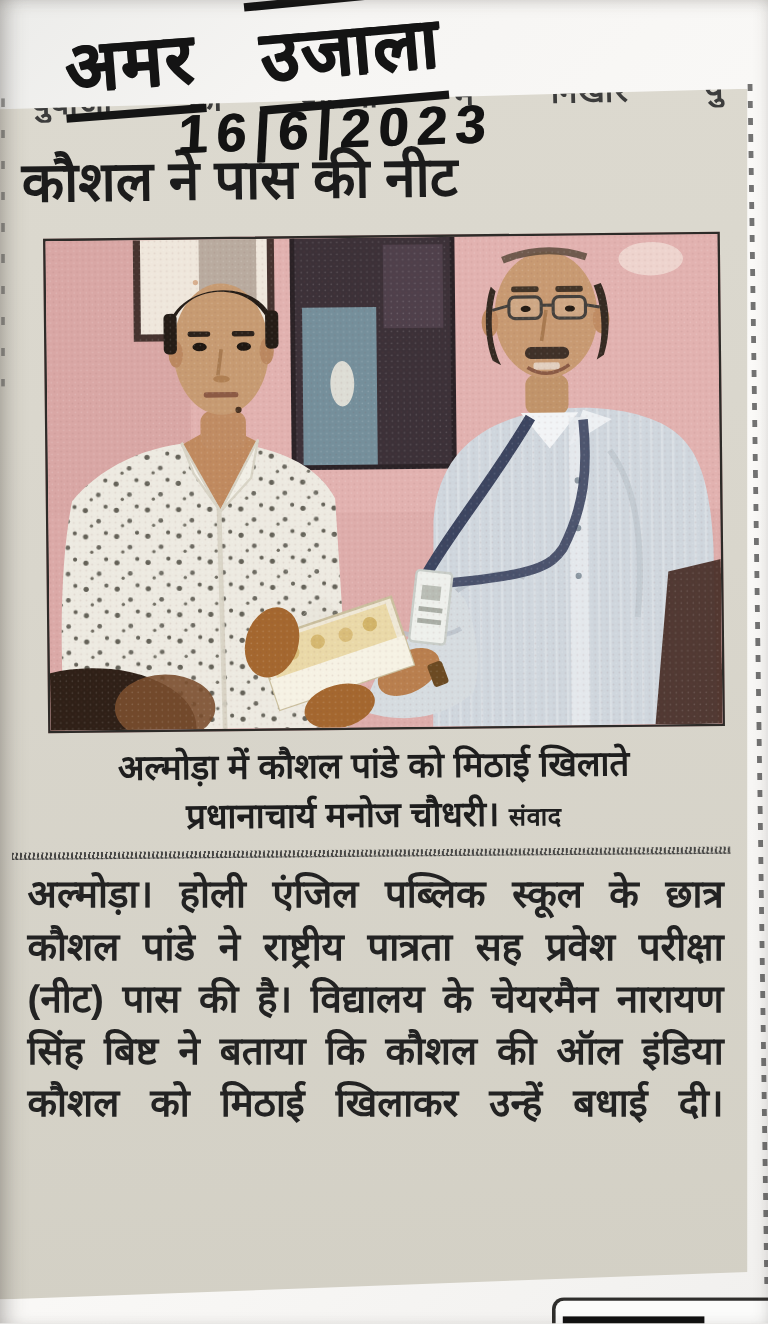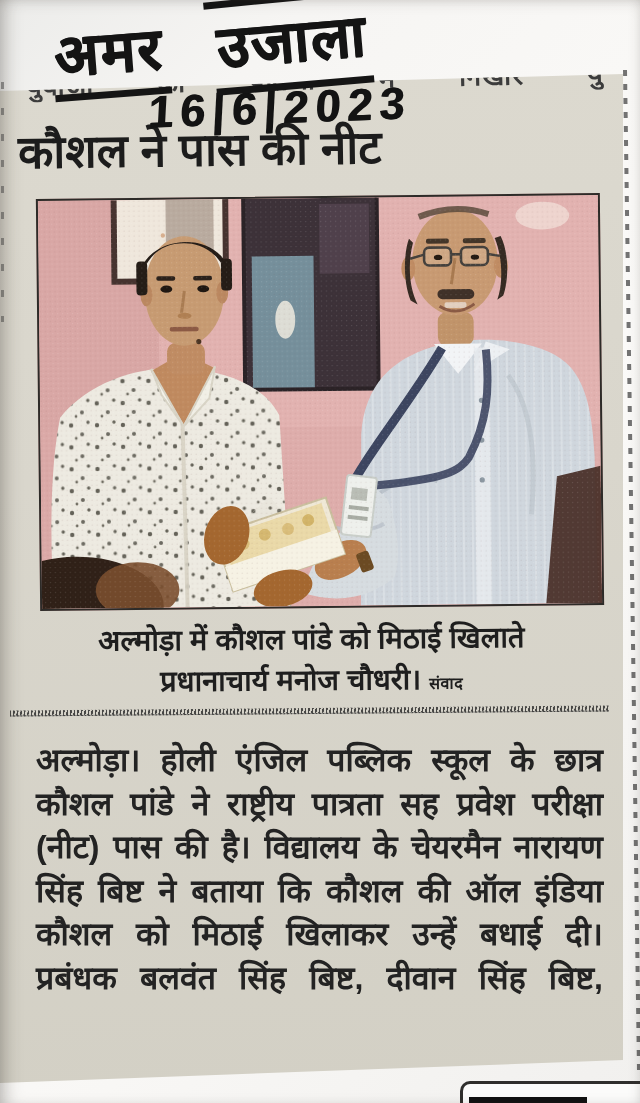--- a/index.html
+++ b/index.html
@@ -82,32 +82,32 @@
     border:2px solid #2d2b28; background:#e2b2b0; transform:rotate(-.6deg);
     overflow:hidden;
   }
   .photo svg { display:block; width:100%; height:100%; }
 
   
   .caption { position:absolute; top:544px; left:0; width:100%; text-align:center;
              color:#1e1e1e; transform:rotate(-.5deg); }
   .caption-l1 { font-size:29px; font-weight:700; line-height:42px; }
   .caption-l2 { font-size:29px; font-weight:700; line-height:40px; }
-  .caption-credit { font-size:16px; font-weight:700; letter-spacing:.5px; }
+  .caption-credit { font-size:21px; font-weight:700; letter-spacing:.5px; }
 
   .separator {
     position:absolute; top:634px; left:10px; right:14px; height:6px; transform:rotate(-.5deg);
     background:
       repeating-linear-gradient(100deg, rgba(45,45,45,.85) 0 1.5px, transparent 1.5px 3.5px);
     border-bottom:1px solid rgba(60,60,60,.5);
   }
 
   
   .article {
-    position:absolute; top:665px; left:0; width:100%; padding:0 20px 0 36px;
+    position:absolute; top:650px; left:0; width:100%; padding:0 20px 0 23px;
     color:#232323;
   }
   .a-line {
     font-size:32px; line-height:43.5px; font-weight:700;
     text-align:justify; text-align-last:justify; white-space:nowrap; letter-spacing:0;
   }
 
   
   .next-box {
     position:absolute; left:460px; top:1081px; width:180px; height:26px; z-index:12;
@@ -288,21 +288,20 @@
     </div>
 
     <div class="separator"></div>
 
     <div class="article">
       <div class="a-line">अल्मोड़ा। होली एंजिल पब्लिक स्कूल के छात्र</div>
       <div class="a-line">कौशल पांडे ने राष्ट्रीय पात्रता सह प्रवेश परीक्षा</div>
       <div class="a-line">(नीट) पास की है। विद्यालय के चेयरमैन नारायण</div>
       <div class="a-line">सिंह बिष्ट ने बताया कि कौशल की ऑल इंडिया</div>
       <div class="a-line">कौशल को मिठाई खिलाकर उन्हें बधाई दी।</div>
-      <div class="a-line">प्रबंधक बलवंत सिंह बिष्ट, दीवान सिंह बिष्ट,</div>
     </div>
   </div>
 
   <div class="torn-dashes-right"></div>
   <div class="torn-dashes-left"></div>
 
   <div class="next-box">
     <div class="next-box-bar"></div>
   </div>
 

